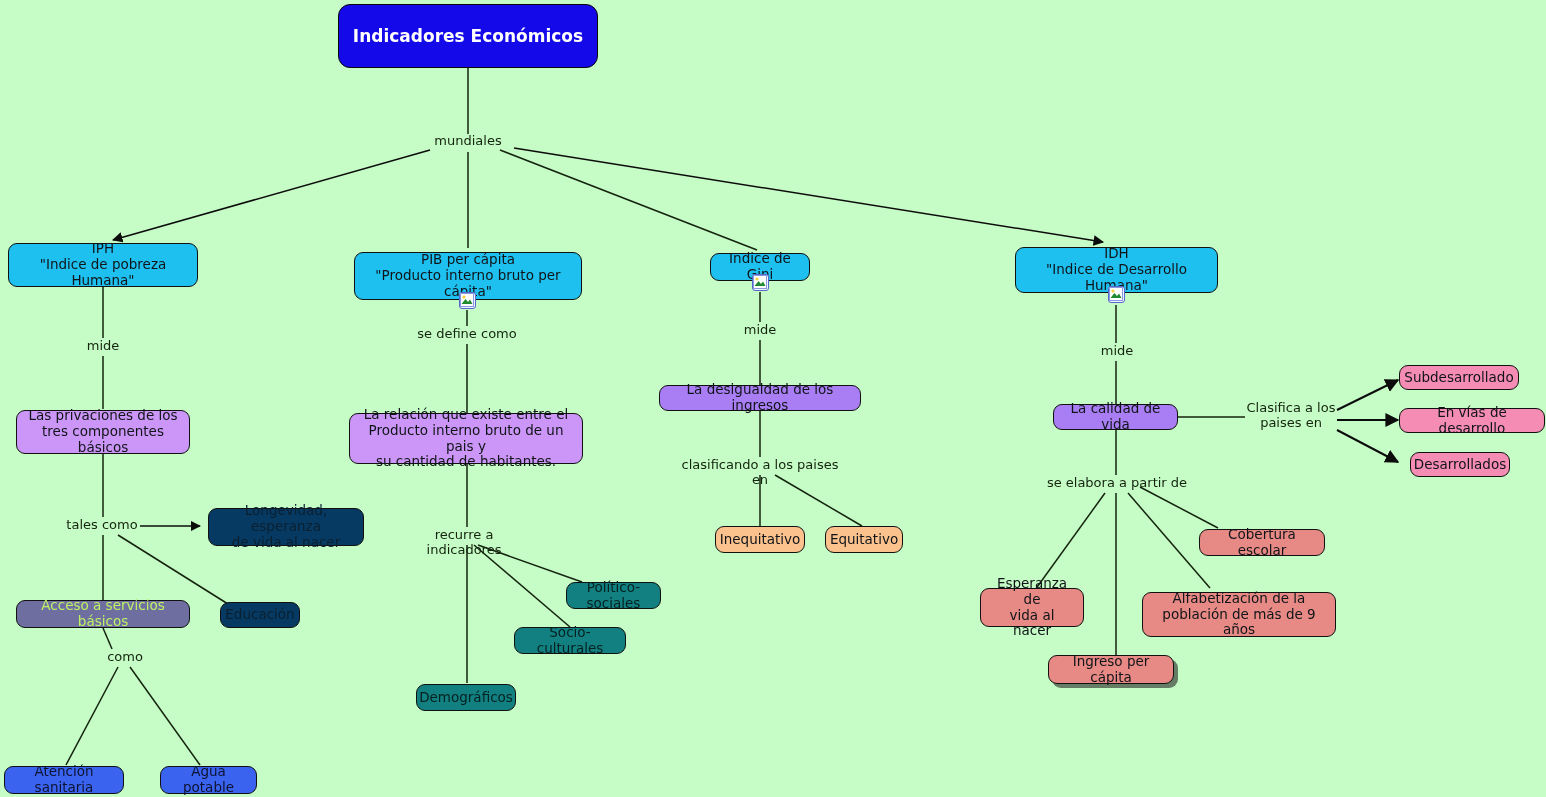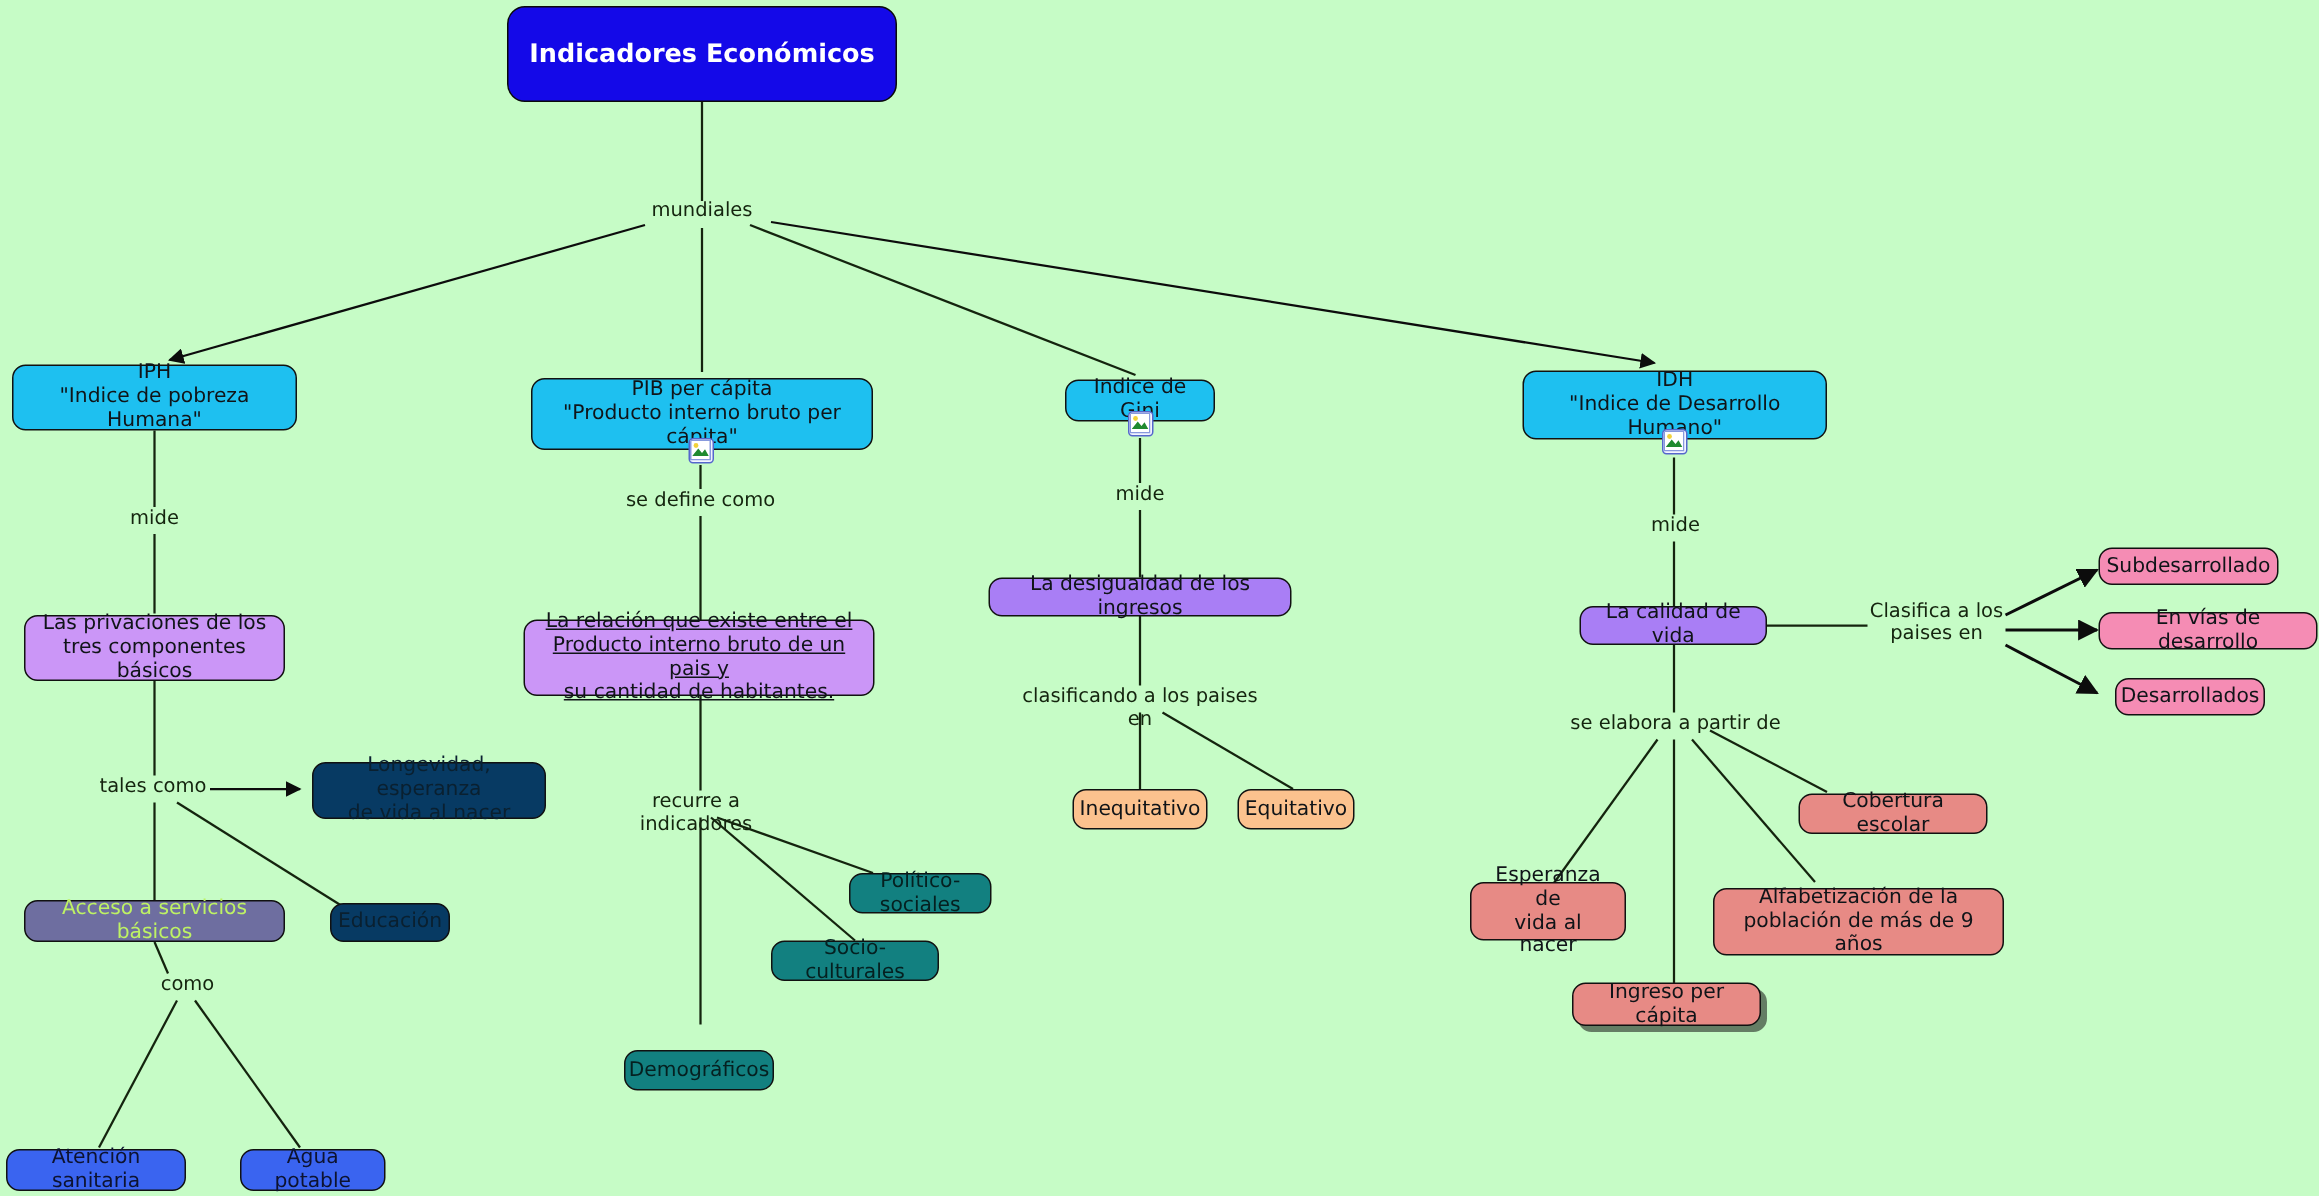--- a/index.html
+++ b/index.html
@@ -167,21 +167,21 @@
   <div class="node cyan" style="left:710px; top:253px; width:100px; height:28px;">Indice de Gini</div>
   <span class="pic-icon" style="left:752px; top:274px;">
     <svg width="14" height="14" viewBox="0 0 14 14">
       <rect x="0.5" y="0.5" width="13" height="13" fill="#ffffff" stroke="#8899dd" stroke-width="1"></rect>
       <circle cx="4" cy="4" r="1.6" fill="#f2d23a"></circle>
       <path d="M 1.5 11 L 5.5 6 L 8 9 L 10 6.5 L 12.5 11 Z" fill="#1f8a2f"></path>
     </svg>
   </span>
 
   <div class="node cyan" style="left:1015px; top:247px; width:203px; height:46px;">IDH
-"Indice de Desarrollo Humano"</div>
+"Indice de Desarrollo Humana"</div>
   <span class="pic-icon" style="left:1108px; top:286px;">
     <svg width="14" height="14" viewBox="0 0 14 14">
       <rect x="0.5" y="0.5" width="13" height="13" fill="#ffffff" stroke="#8899dd" stroke-width="1"></rect>
       <circle cx="4" cy="4" r="1.6" fill="#f2d23a"></circle>
       <path d="M 1.5 11 L 5.5 6 L 8 9 L 10 6.5 L 12.5 11 Z" fill="#1f8a2f"></path>
     </svg>
   </span>
 
   <div class="link-label" style="left:78px; top:339px; width:50px;">mide</div>
 
@@ -198,31 +198,31 @@
   <div class="node slate" style="left:16px; top:600px; width:174px; height:28px;">Acceso a servicios básicos</div>
 
   <div class="link-label" style="left:100px; top:650px; width:50px;">como</div>
 
   <div class="node blue" style="left:4px; top:766px; width:120px; height:28px;">Atención sanitaria</div>
 
   <div class="node blue" style="left:160px; top:766px; width:97px; height:28px;">Agua potable</div>
 
   <div class="link-label" style="left:412px; top:327px; width:110px;">se define como</div>
 
-  <div class="node violet" style="left:349px; top:413px; width:234px; height:51px;text-decoration:underline;">La relación que existe entre el
+  <div class="node violet" style="left:349px; top:413px; width:234px; height:51px;">La relación que existe entre el
 Producto interno bruto de un pais y
 su cantidad de habitantes.</div>
 
   <div class="link-label" style="left:397px; top:528px; width:134px;">recurre a indicadores</div>
 
   <div class="node teal" style="left:566px; top:582px; width:95px; height:27px;">Político-sociales</div>
 
   <div class="node teal" style="left:514px; top:627px; width:112px; height:27px;">Socio-culturales</div>
 
-  <div class="node teal" style="left:416px; top:684px; width:100px; height:27px;margin-top:16px;">Demográficos</div>
+  <div class="node teal" style="left:416px; top:684px; width:100px; height:27px;">Demográficos</div>
 
   <div class="link-label" style="left:735px; top:323px; width:50px;">mide</div>
 
   <div class="node purple" style="left:659px; top:385px; width:202px; height:26px;">La desigualdad de los ingresos</div>
 
   <div class="link-label" style="left:674px; top:458px; width:172px;">clasificando a los paises en</div>
 
   <div class="node peach" style="left:715px; top:526px; width:90px; height:27px;">Inequitativo</div>
 
   <div class="node peach" style="left:825px; top:526px; width:78px; height:27px;">Equitativo</div>

